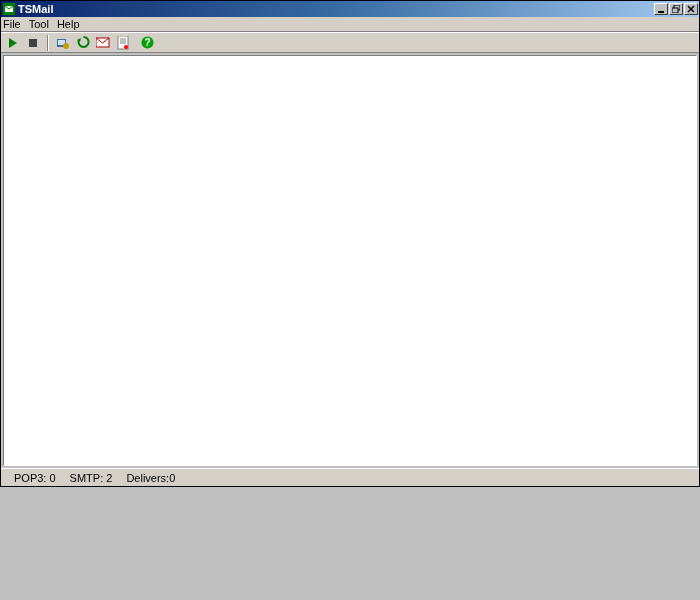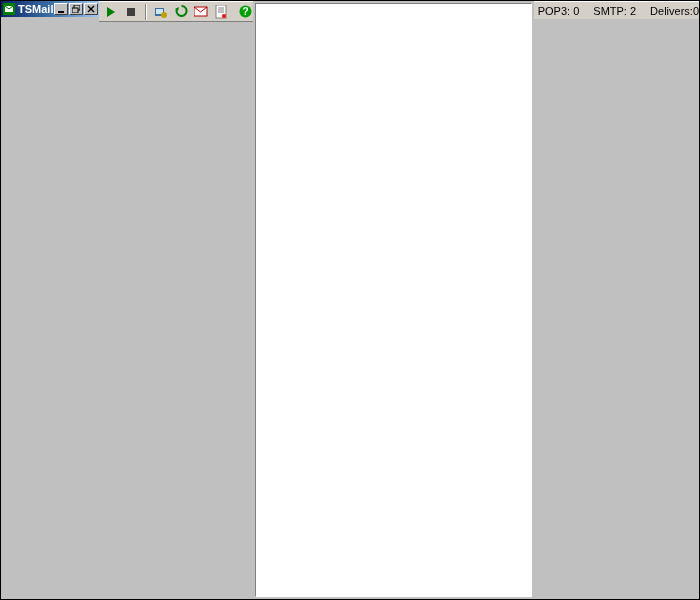--- a/index.html
+++ b/index.html
@@ -3,22 +3,22 @@
 <meta charset="utf-8">
 <style>
   * { margin: 0; padding: 0; box-sizing: border-box; }
   html, body {
     width: 700px; height: 600px; overflow: hidden;
     font-family: "Microsoft Sans Serif", Tahoma, Arial, sans-serif;
     font-size: 11px;
     background: #c0c0c0;
   }
   .window {
-    width: 700px; height: 600px;
-    display: flex; flex-direction: row;
+    width: 700px; height: 487px;
+    display: flex; flex-direction: column;
     border: 1px solid #000;
   }
   
   .titlebar {
     height: 16px;
     background: linear-gradient(to right, #0a246a 0%, #3a6ea5 50%, #a6caf0 100%);
     display: flex; align-items: center;
     color: #fff;
     font-weight: bold;
     padding-left: 2px;
@@ -79,21 +79,21 @@
     border-top: 1px solid #808080;
     border-left: 1px solid #808080;
     border-right: 1px solid #fff;
     border-bottom: 1px solid #fff;
   }
   
   .statusbar {
     height: 18px;
     background: #d4d0c8;
     display: flex; align-items: center;
-    padding-left: 4px;
+    padding-left: 13px;
     color: #000;
     gap: 14px;
     border-top: 1px solid #fff;
   }
   .statusbar .pane { white-space: nowrap; }
 </style>
 </head>
 <body>
 
 <div class="window">
@@ -121,20 +121,25 @@
       </div>
       <div class="winbtn">
         <svg width="8" height="8" viewBox="0 0 8 8">
           <line x1="1" y1="1" x2="7" y2="7" stroke="#000" stroke-width="1.5"></line>
           <line x1="7" y1="1" x2="1" y2="7" stroke="#000" stroke-width="1.5"></line>
         </svg>
       </div>
     </div>
   </div>
 
+  <div class="menubar">
+    <span class="menuitem">File</span>
+    <span class="menuitem">Tool</span>
+    <span class="menuitem">Help</span>
+  </div>
 
   <div class="toolbar">
     <span class="tbtn">
       <svg width="12" height="12" viewBox="0 0 12 12">
           <polygon points="2,1 10,6 2,11" fill="#008000"></polygon>
         </svg>
     </span>
     <span class="tbtn">
       <svg width="12" height="12" viewBox="0 0 12 12">
           <rect x="2" y="2" width="8" height="8" fill="#404040"></rect>

